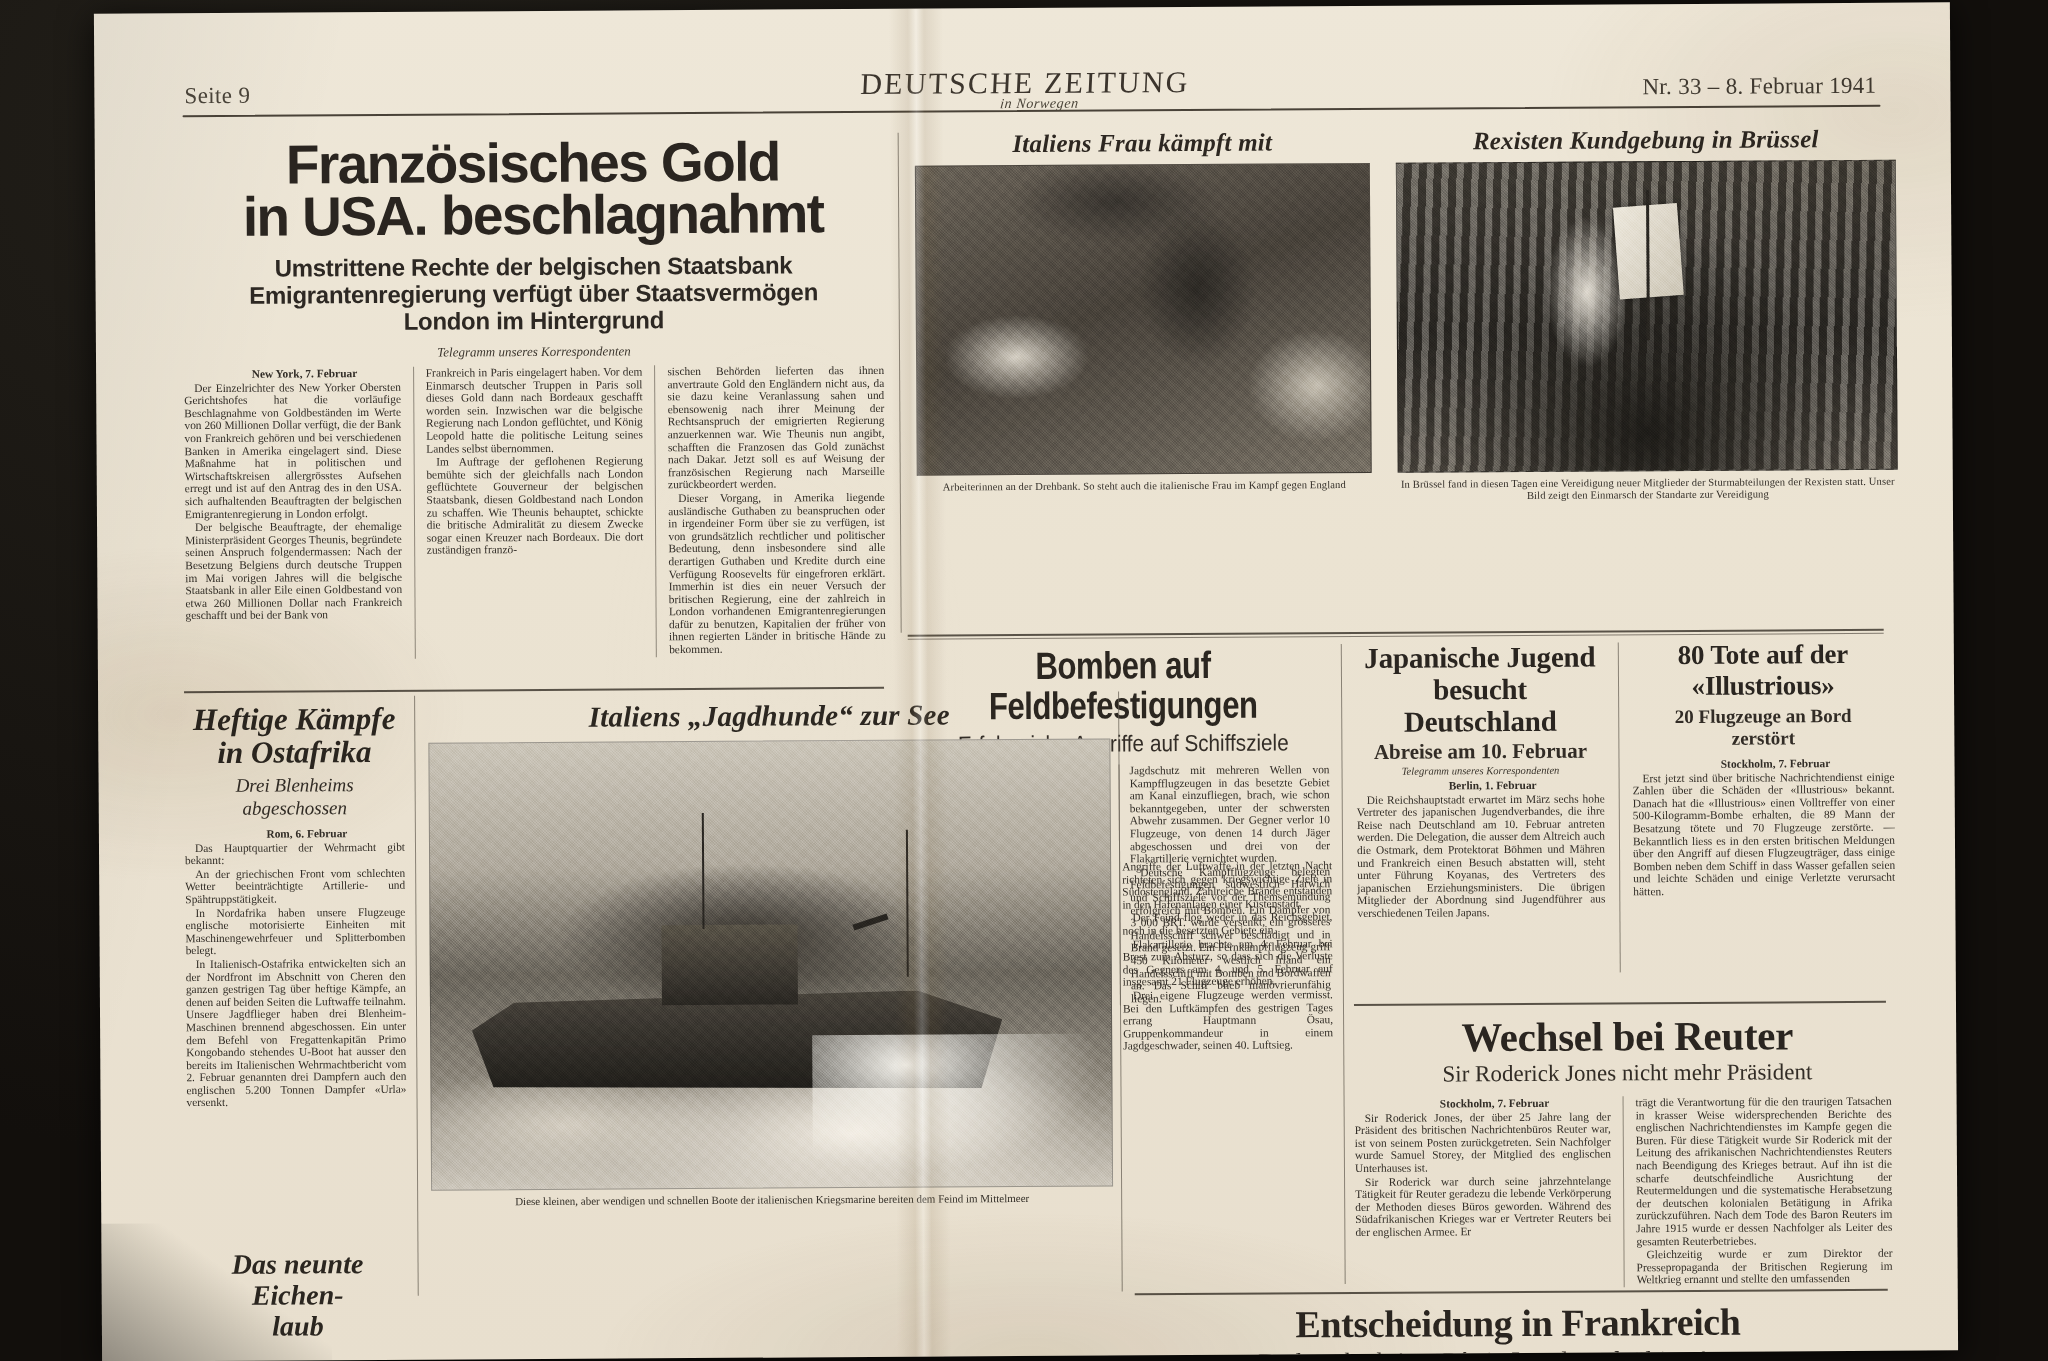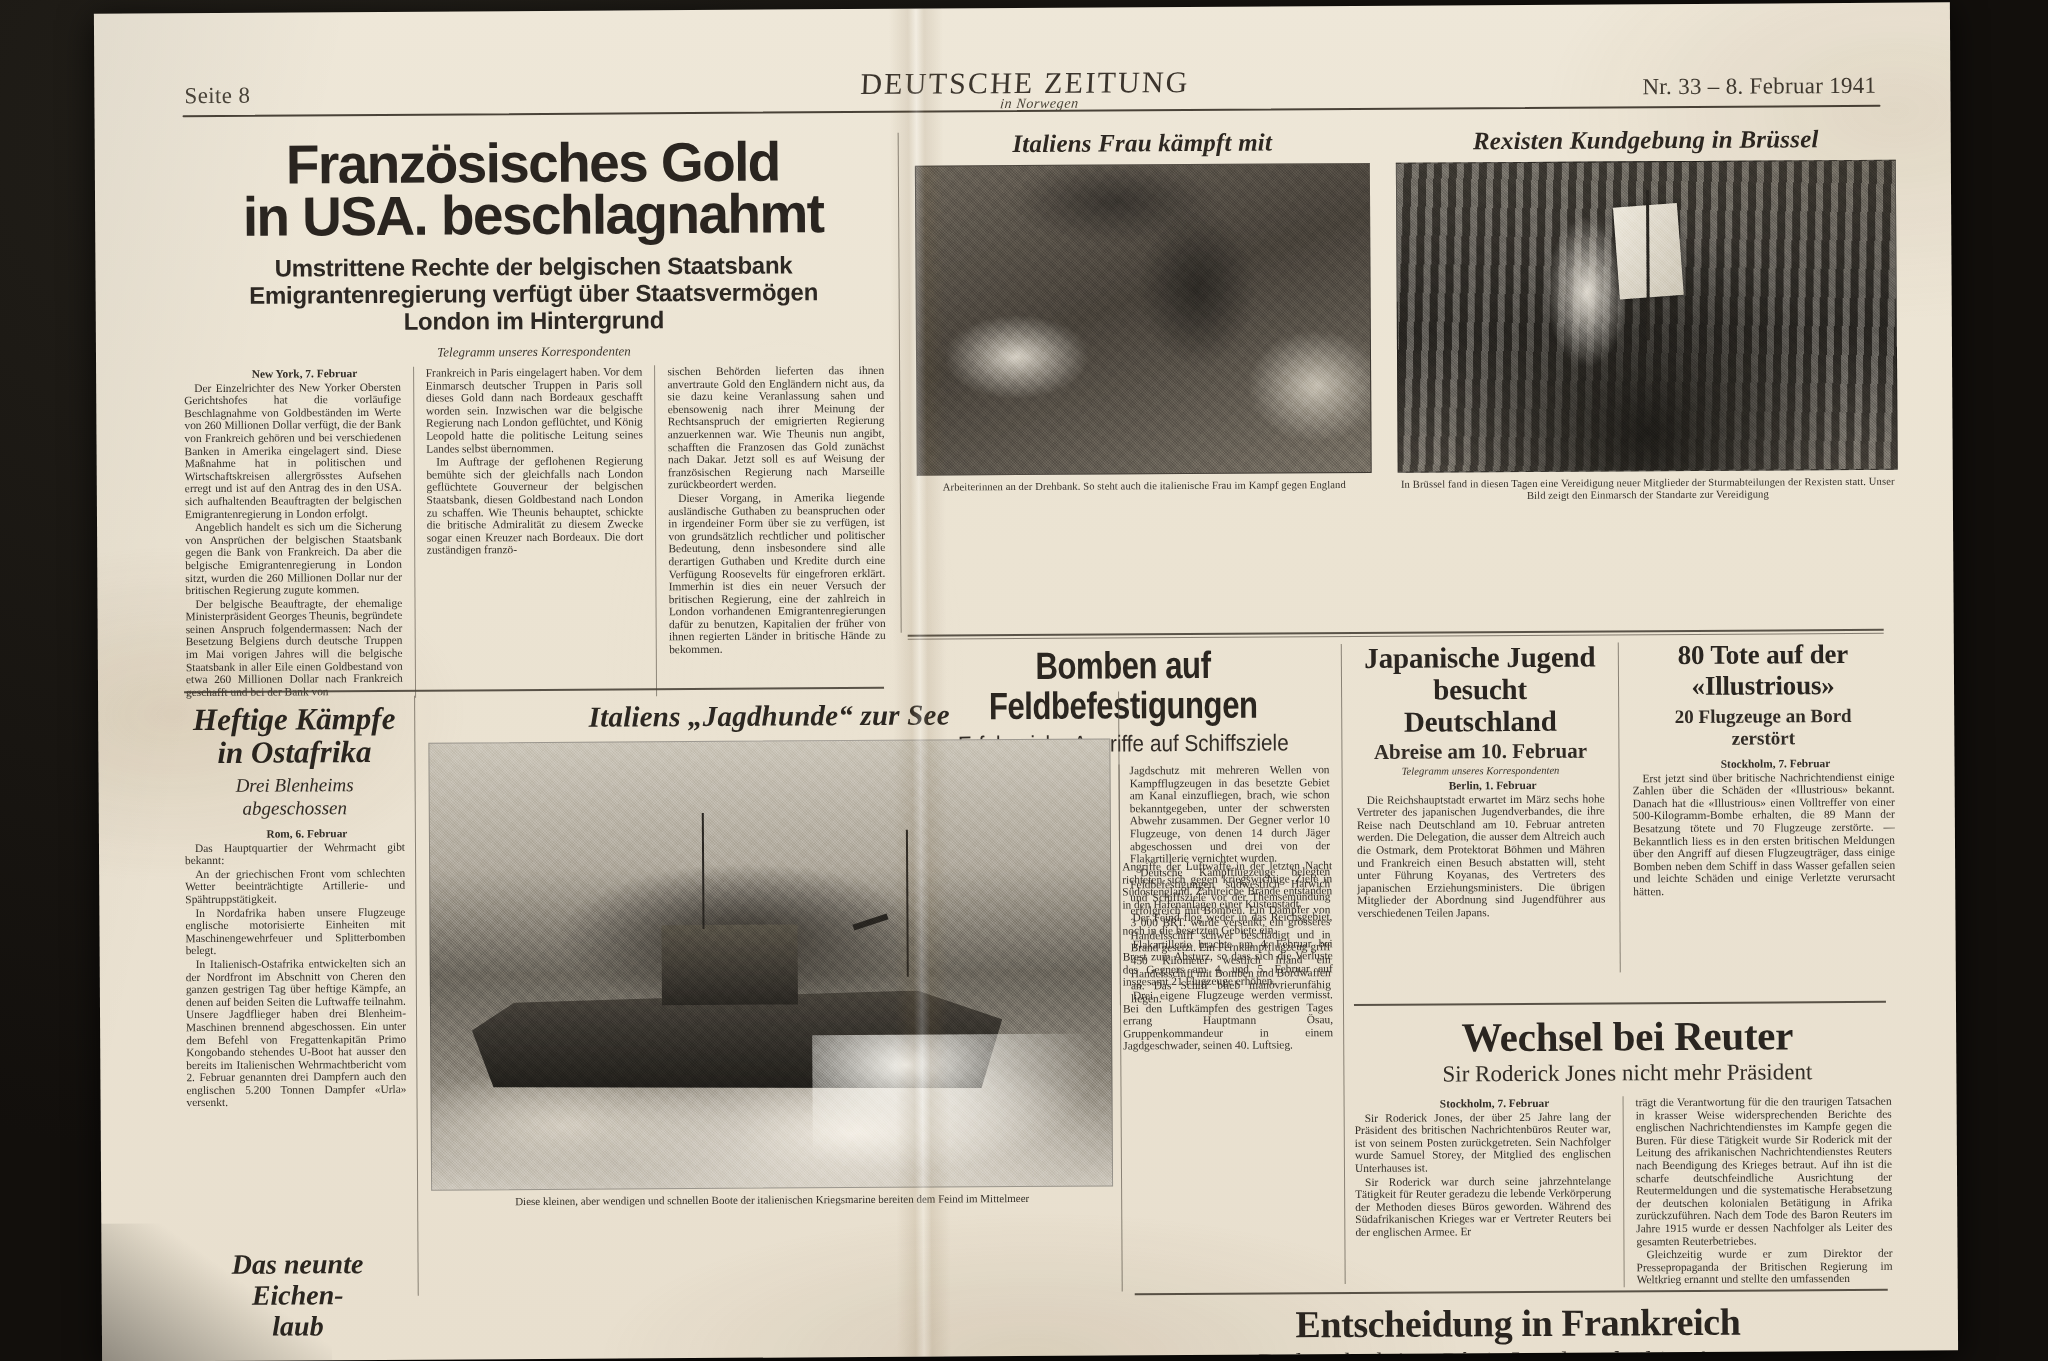--- a/index.html
+++ b/index.html
@@ -227,21 +227,21 @@
 </style>
 </head>
 <body>
 
 <div id="backdrop"></div>
 
 <div id="sheet">
   <div id="page">
 
     <div class="masthead">
-      <div class="seite">Seite 8</div>
+      <div class="seite">Seite 9</div>
       <div class="logo">
         <span class="logo-main">DEUTSCHE ZEITUNG</span>
         <span class="logo-sub">in Norwegen</span>
       </div>
       <div class="issue">Nr. 33 – 8. Februar 1941</div>
       <div class="rule-top"></div>
     </div>
 
     <div class="body-grid">
 
@@ -254,21 +254,20 @@
           <div>Umstrittene Rechte der belgischen Staatsbank</div>
           <div>Emigrantenregierung verfügt über Staatsvermögen</div>
           <div>London im Hintergrund</div>
         </div>
         <div class="corr">Telegramm unseres Korrespondenten</div>
 
         <div class="cols">
           <div class="col-text">
             <p class="noind" style="text-align:center"><span class="dateline">New York, 7. Februar</span></p>
             <p>Der Einzelrichter des New Yorker Obersten Gerichtshofes hat die vorläufige Beschlagnahme von Goldbeständen im Werte von 260 Millionen Dollar verfügt, die der Bank von Frankreich gehören und bei verschiedenen Banken in Amerika eingelagert sind. Diese Maßnahme hat in politischen und Wirtschaftskreisen allergrösstes Aufsehen erregt und ist auf den Antrag des in den USA. sich aufhaltenden Beauftragten der belgischen Emigrantenregierung in London erfolgt.</p>
-            <p>Angeblich handelt es sich um die Sicherung von Ansprüchen der belgischen Staatsbank gegen die Bank von Frankreich. Da aber die belgische Emigrantenregierung in London sitzt, wurden die 260 Millionen Dollar nur der britischen Regierung zugute kommen.</p>
             <p>Der belgische Beauftragte, der ehemalige Ministerpräsident Georges Theunis, begründete seinen Anspruch folgendermassen: Nach der Besetzung Belgiens durch deutsche Truppen im Mai vorigen Jahres will die belgische Staatsbank in aller Eile einen Goldbestand von etwa 260 Millionen Dollar nach Frankreich geschafft und bei der Bank von</p>
           </div>
           <div class="sep"></div>
           <div class="col-text">
             <p class="noind">Frankreich in Paris eingelagert haben. Vor dem Einmarsch deutscher Truppen in Paris soll dieses Gold dann nach Bordeaux geschafft worden sein. Inzwischen war die belgische Regierung nach London geflüchtet, und König Leopold hatte die politische Leitung seines Landes selbst übernommen.</p>
             <p>Im Auftrage der geflohenen Regierung bemühte sich der gleichfalls nach London geflüchtete Gouverneur der belgischen Staatsbank, diesen Goldbestand nach London zu schaffen. Wie Theunis behauptet, schickte die britische Admiralität zu diesem Zwecke sogar einen Kreuzer nach Bordeaux. Die dort zuständigen franzö-</p>
           </div>
           <div class="sep"></div>
           <div class="col-text">
             <p class="noind">sischen Behörden lieferten das ihnen anvertraute Gold den Engländern nicht aus, da sie dazu keine Veranlassung sahen und ebensowenig nach ihrer Meinung der Rechtsanspruch der emigrierten Regierung anzuerkennen war. Wie Theunis nun angibt, schafften die Franzosen das Gold zunächst nach Dakar. Jetzt soll es auf Weisung der französischen Regierung nach Marseille zurückbeordert werden.</p>

